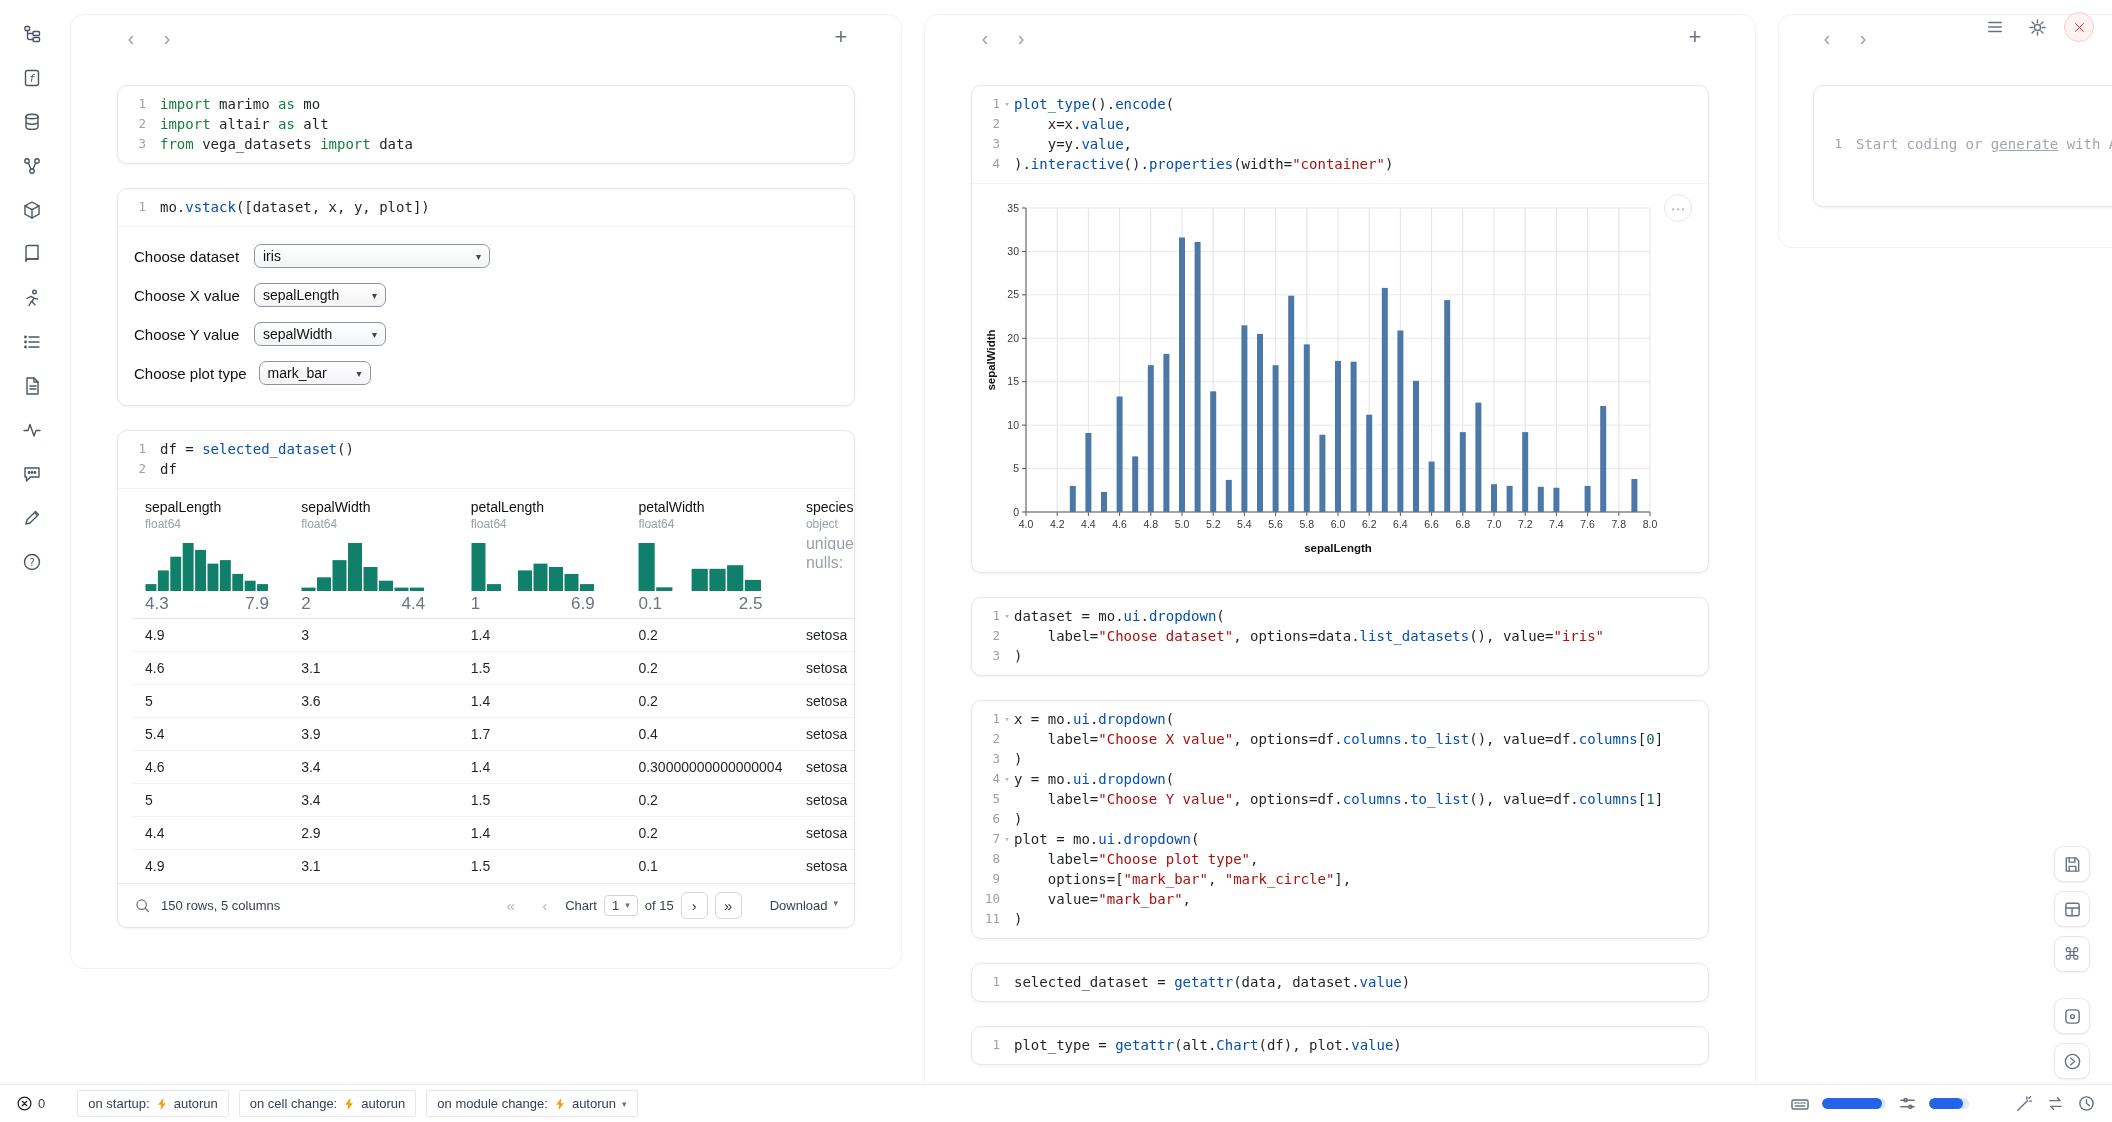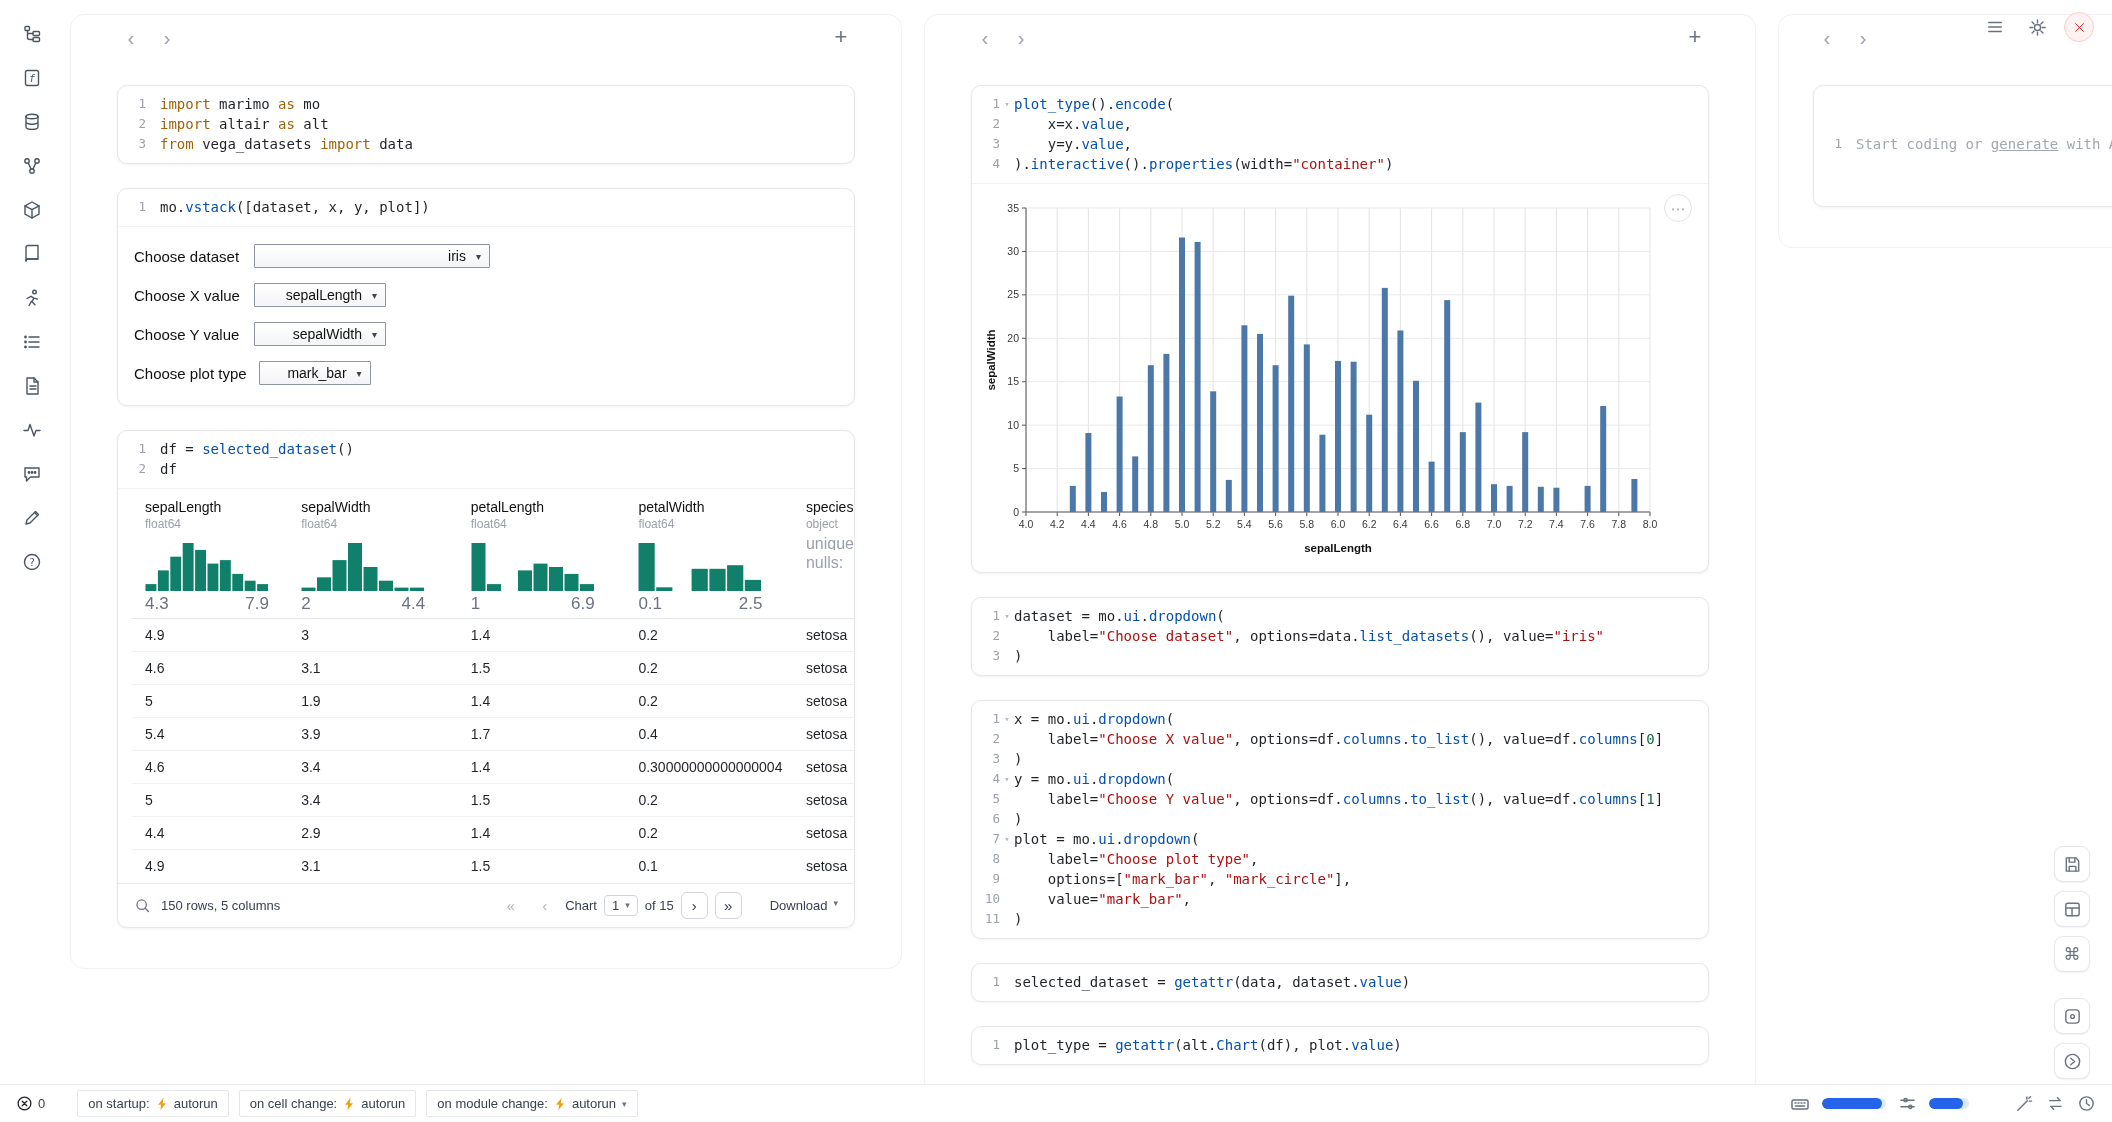--- a/index.html
+++ b/index.html
@@ -30,31 +30,31 @@
 
   
   .cell{background:#fff;border:1px solid #e6e7ea;border-radius:10px;margin-bottom:24px;
         box-shadow:0 1px 3px rgba(15,23,42,.06);overflow:hidden}
   .code{padding:8px 14px 9px 6px;font-family:"DejaVu Sans Mono","Liberation Mono",monospace;
         font-size:14px;line-height:20px;white-space:pre;overflow:hidden}
   .cl{display:flex;min-height:20px}
   .ln{width:22px;flex:none;text-align:right;color:#9aa1ab;font-size:12.5px;line-height:20px}
   .fold{width:14px;flex:none;color:#b3b9c2;font-size:9px;line-height:20px;text-align:center}
   .src{flex:1;overflow:hidden}
-  .tk-pl{color:#1f2328}.tk-kw{color:#a16207}.tk-fn{color:#0550ae}.tk-str{color:#aa1111}.tk-num{color:#116644}
+  .tk-pl{color:#1f2328}.tk-kw{color:#15803d}.tk-fn{color:#0550ae}.tk-str{color:#aa1111}.tk-num{color:#116644}
   .placeholder{color:#a1a7b0}
   .gen-link{color:#a1a7b0;text-decoration:underline;cursor:pointer}
   .empty-cell{min-height:122px}
 
   
   .controls{padding:2px 16px 20px;border-top:1px solid #f2f3f5}
   .ctl-row{display:flex;align-items:center;gap:12px;margin-top:15px;font-size:15px}
   .ctl-label{min-width:108px;color:#111}
-  .select{display:inline-flex;align-items:center;justify-content:flex-end;gap:10px;
-          border:1px solid #8f959e;border-radius:1px;background:linear-gradient(#fff,#f3f4f6);
+  .select{display:inline-flex;align-items:center;justify-content:space-between;gap:10px;
+          border:1px solid #8f959e;border-radius:7px;background:linear-gradient(#fff,#f3f4f6);
           padding:3px 8px;font-size:14px;color:#111;cursor:pointer;white-space:nowrap;overflow:hidden}
   .sel-caret{font-size:10px;color:#444}
   [data-name="dataset-select"]{width:236px}
   [data-name="x-select"],[data-name="y-select"]{width:132px}
   [data-name="plot-type-select"]{width:112px}
 
   
   .table-out{border-top:1px solid #f2f3f5}
   table{border-collapse:collapse;table-layout:fixed;margin-left:14px;font-size:14px}
   th{text-align:left;vertical-align:top;padding:10px 0 4px 13px;font-weight:normal;overflow:hidden}
@@ -361,21 +361,21 @@
                     </tr>
                     <tr data-name="table-row">
                       <td data-name="table-cell">4.6</td>
                       <td data-name="table-cell">3.1</td>
                       <td data-name="table-cell">1.5</td>
                       <td data-name="table-cell">0.2</td>
                       <td data-name="table-cell">setosa</td>
                     </tr>
                     <tr data-name="table-row">
                       <td data-name="table-cell">5</td>
-                      <td data-name="table-cell">1.9</td>
+                      <td data-name="table-cell">3.6</td>
                       <td data-name="table-cell">1.4</td>
                       <td data-name="table-cell">0.2</td>
                       <td data-name="table-cell">setosa</td>
                     </tr>
                     <tr data-name="table-row">
                       <td data-name="table-cell">5.4</td>
                       <td data-name="table-cell">3.9</td>
                       <td data-name="table-cell">1.7</td>
                       <td data-name="table-cell">0.4</td>
                       <td data-name="table-cell">setosa</td>

